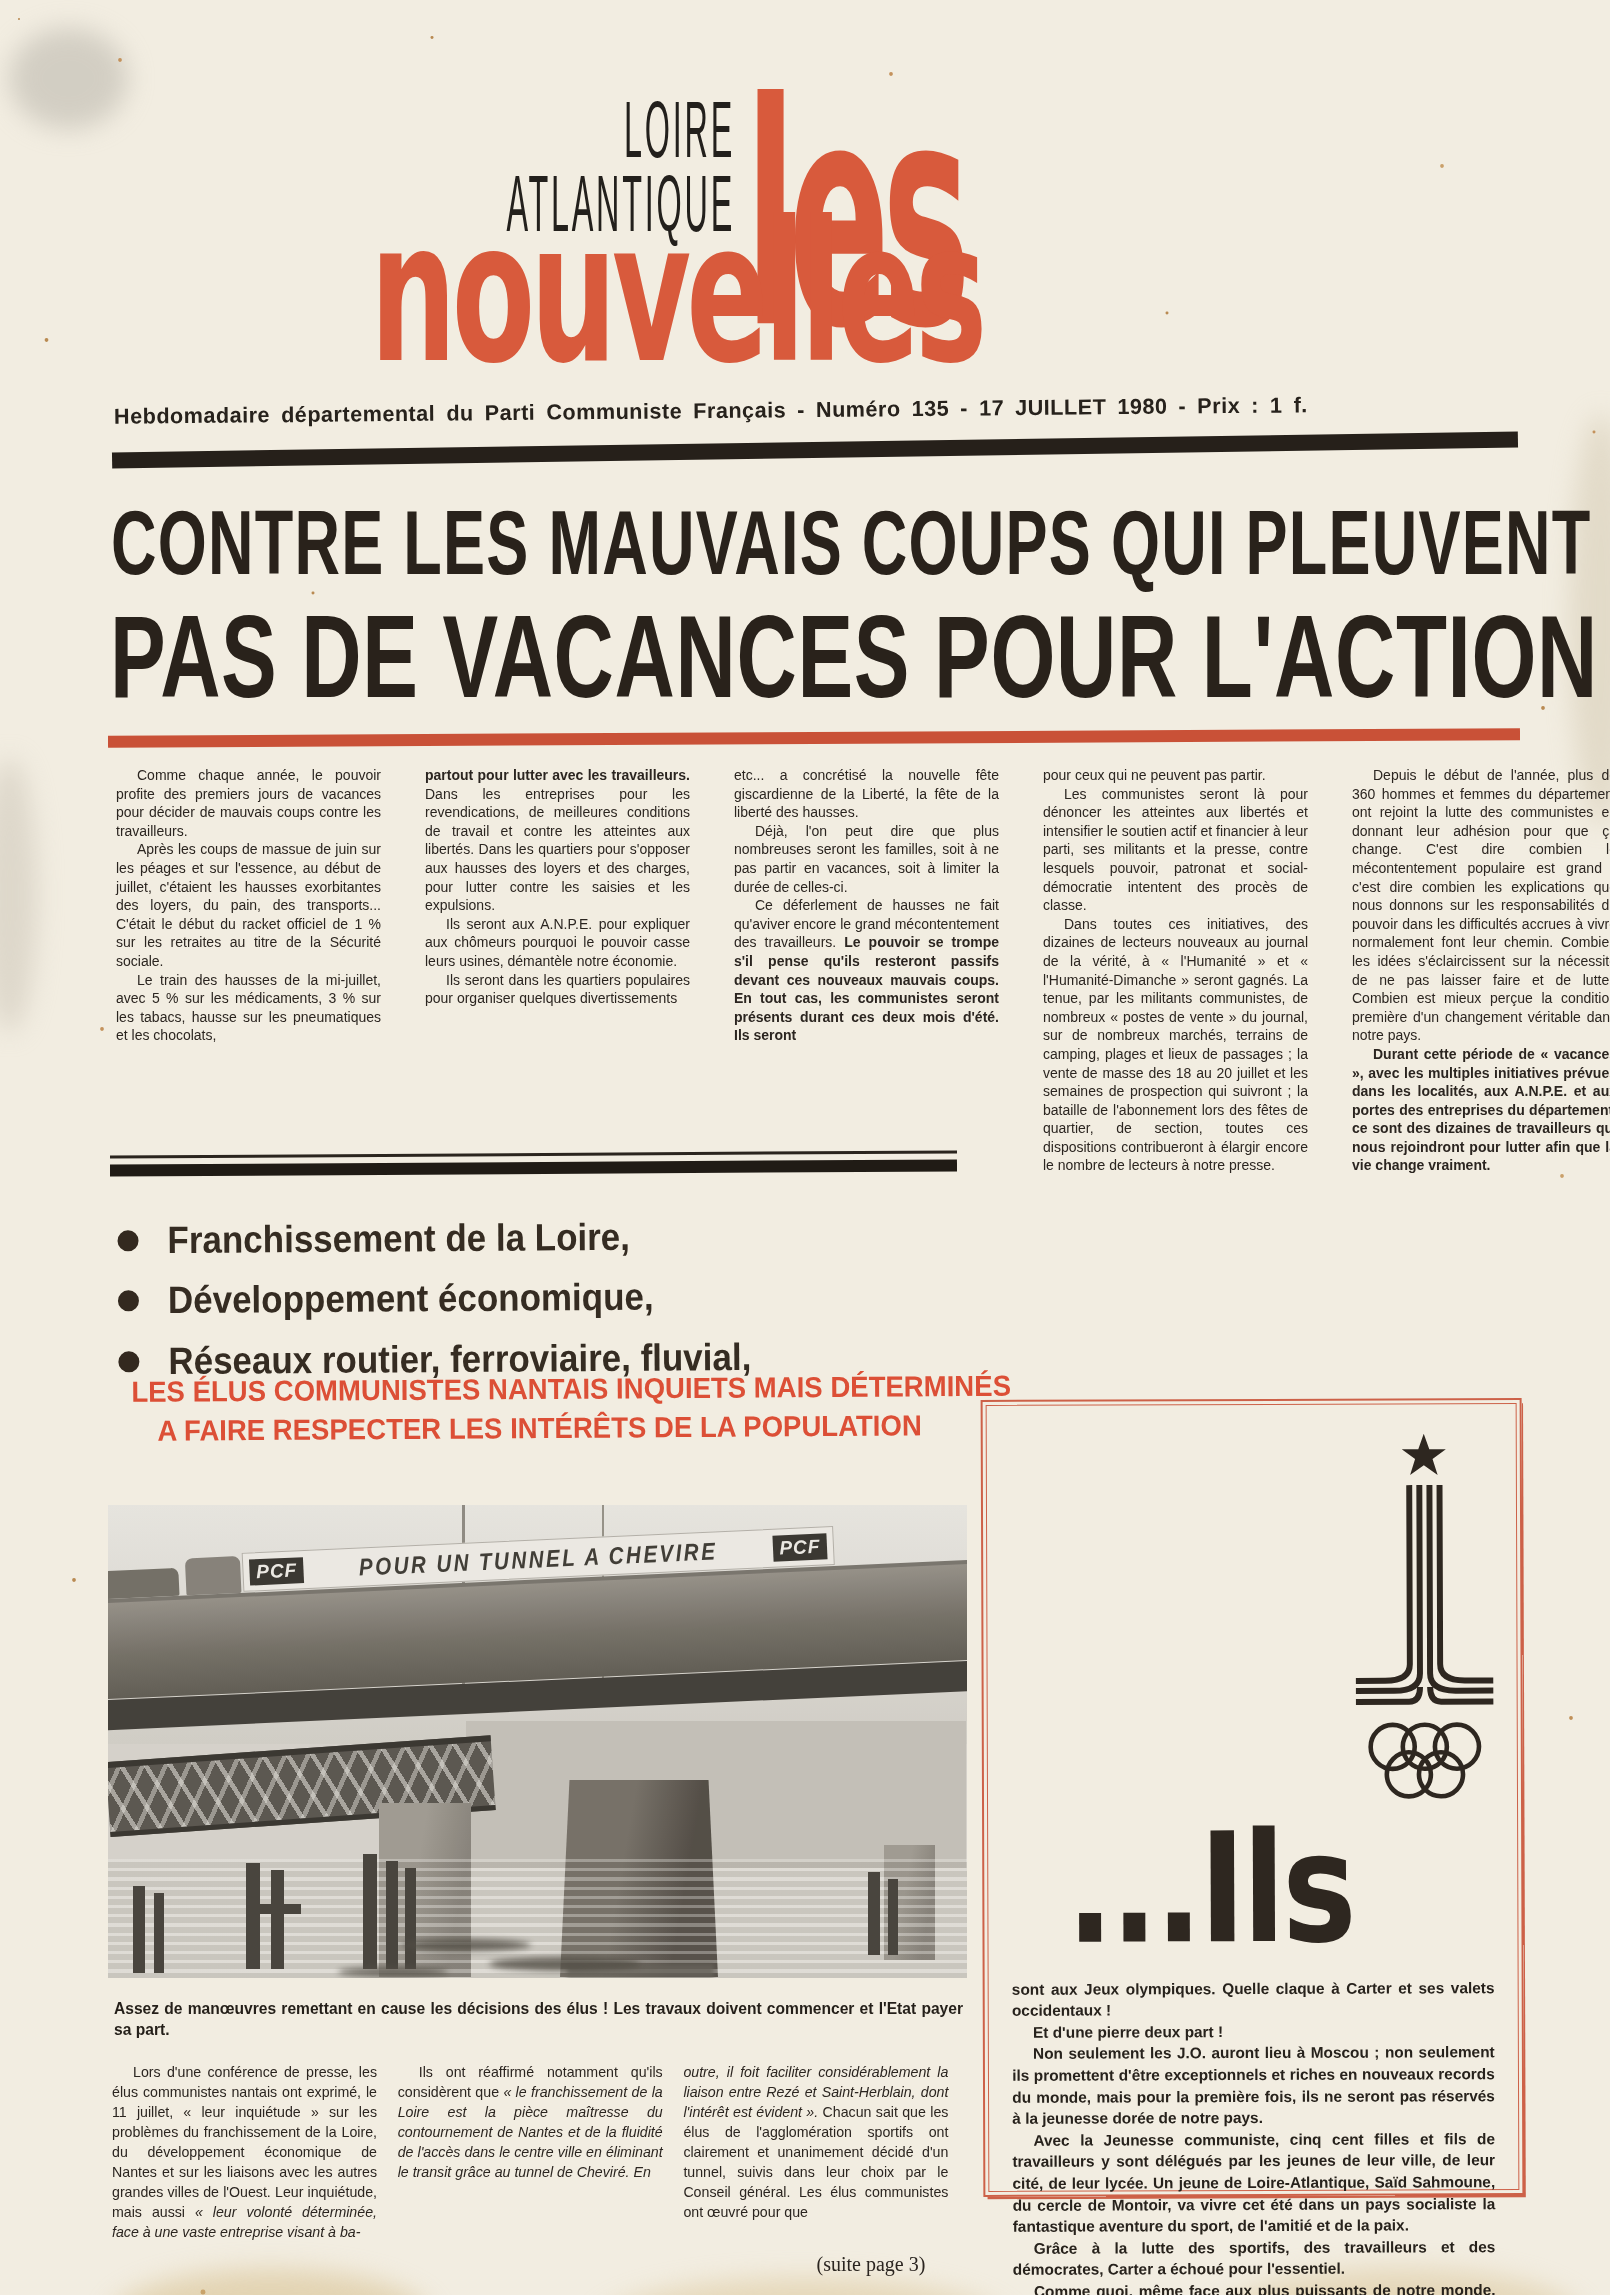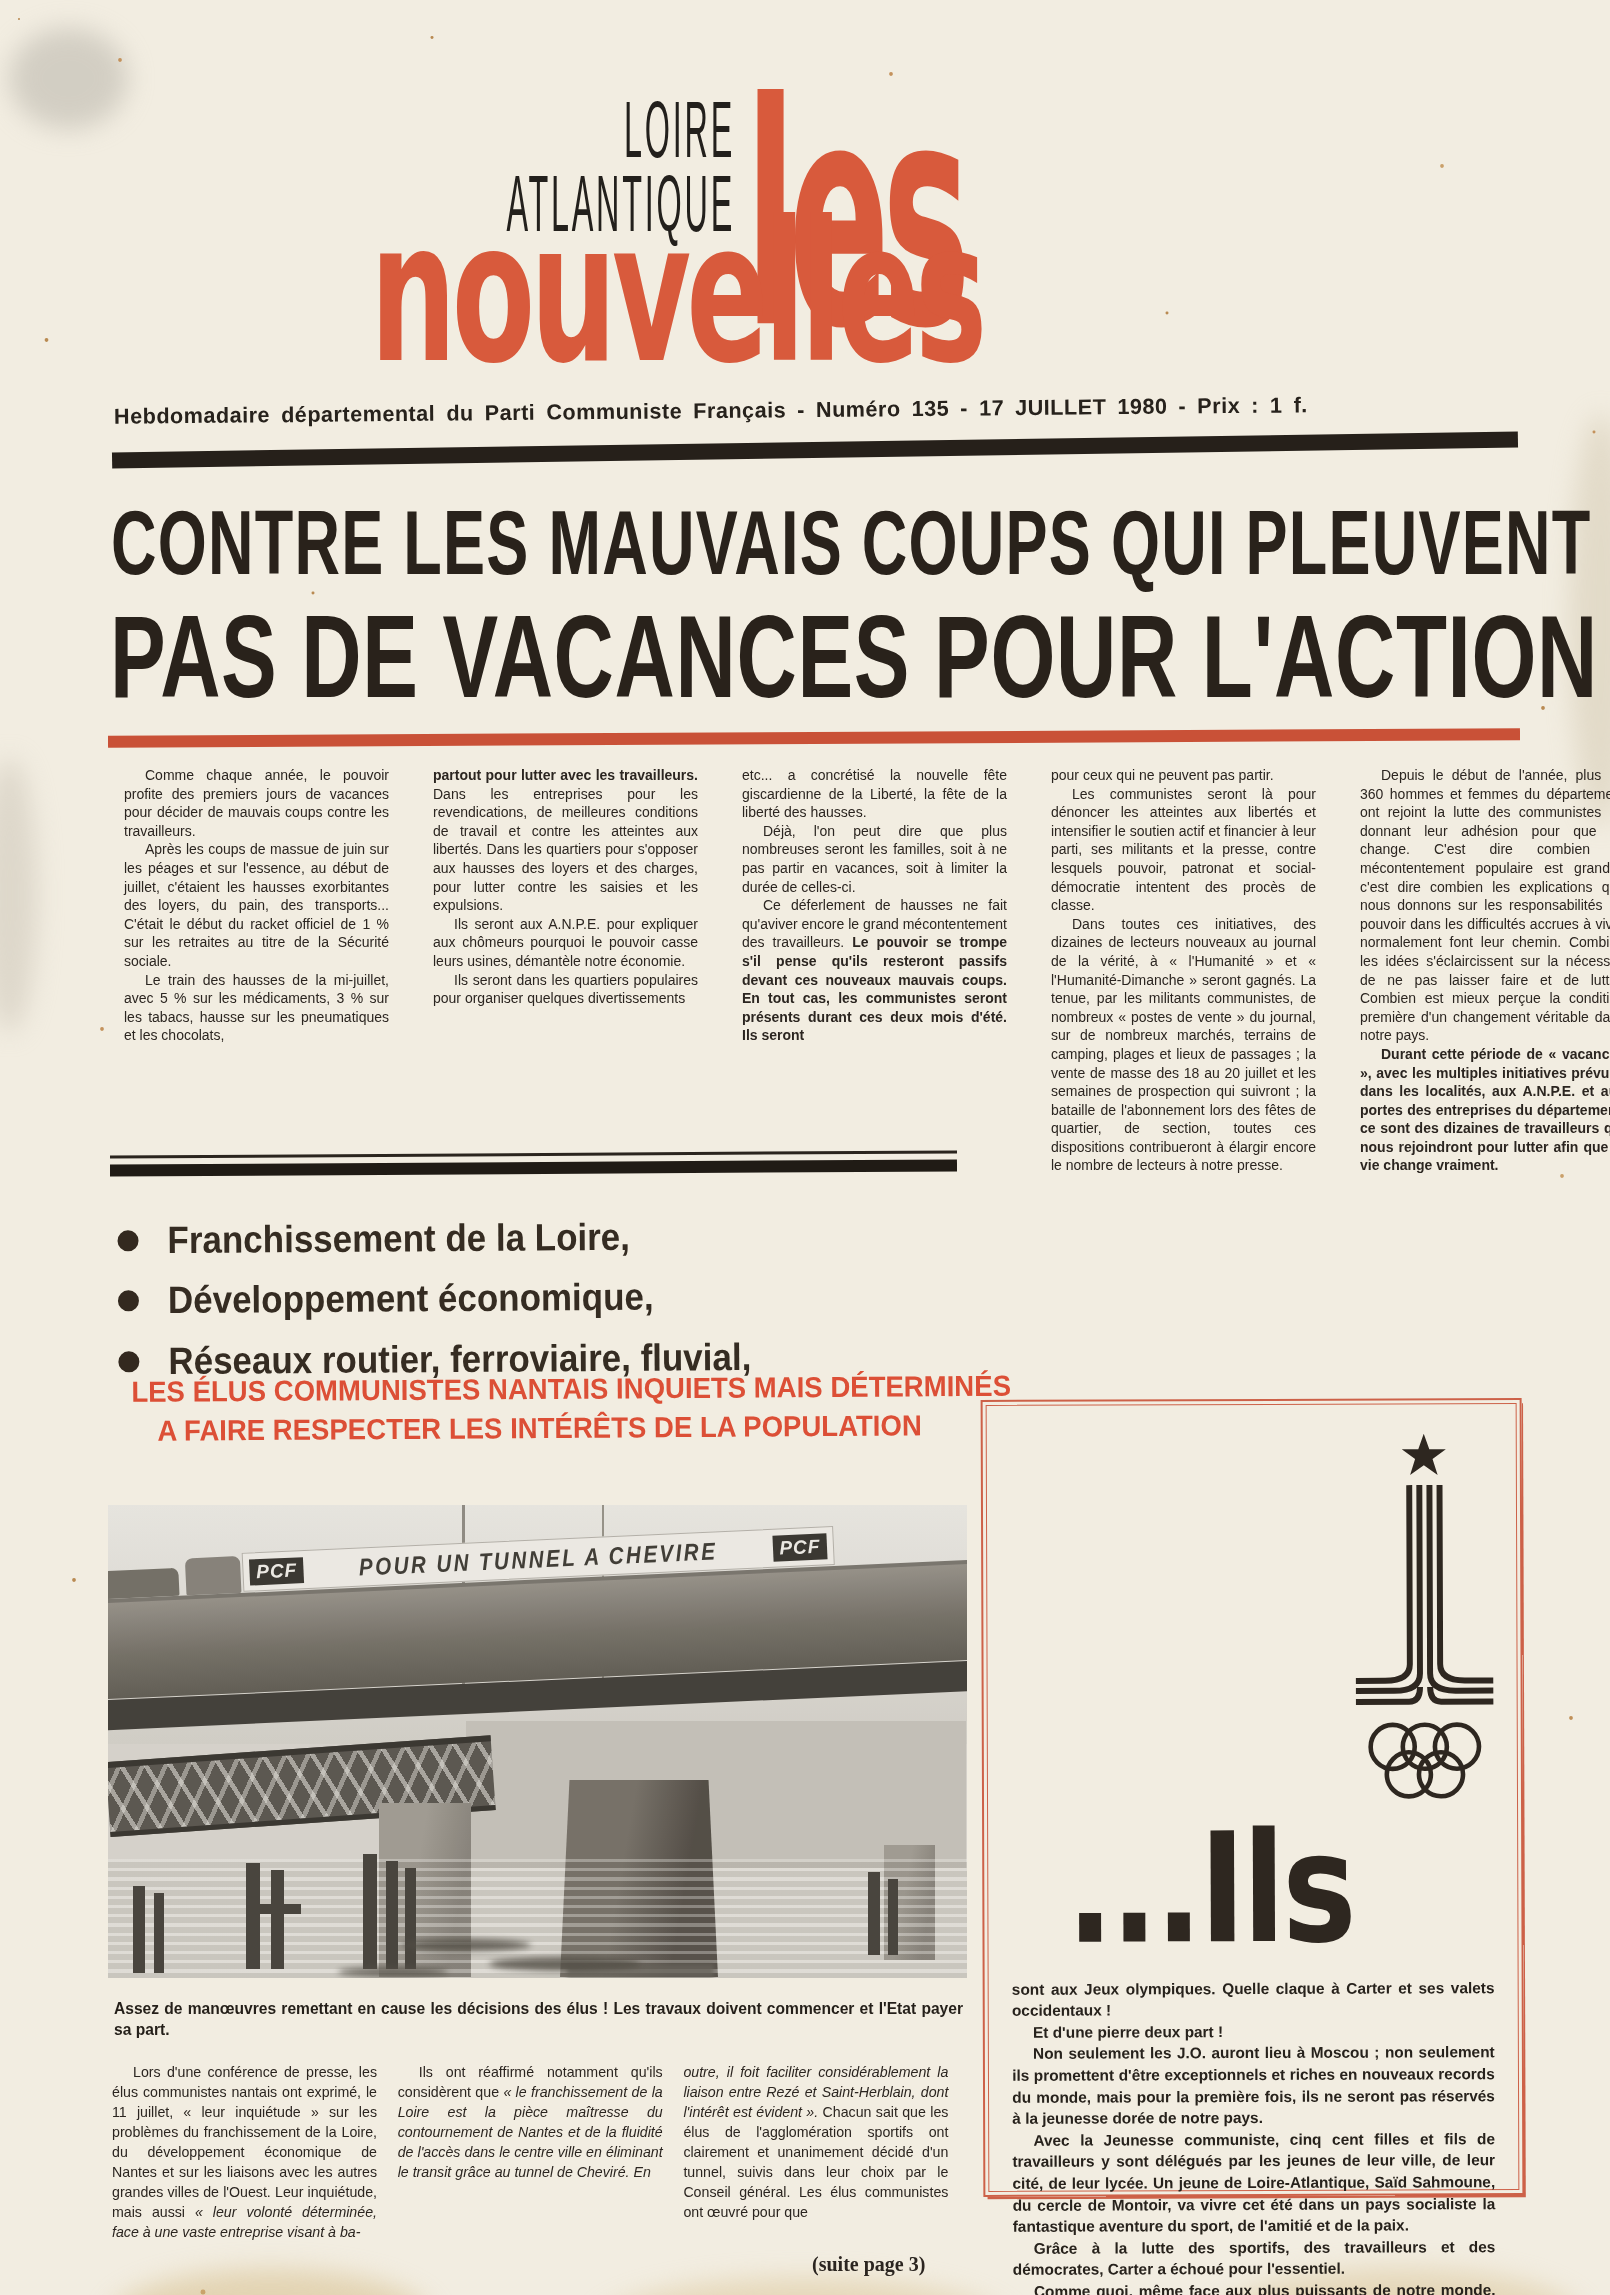--- a/index.html
+++ b/index.html
@@ -34,21 +34,21 @@
   .hl1{ font-size:90px; transform:scaleX(0.70) ; letter-spacing:1.8px;}
   .hl2{ font-size:116px; transform:scaleX(0.72); letter-spacing:0.9px;}
   
   .cols{ display:grid; grid-template-columns:repeat(5,265px); column-gap:20.7px; }
   .cols3{ display:grid; grid-template-columns:repeat(3,265px); column-gap:20.7px; }
   .col p{ margin:0; font-size:14px; line-height:18.6px; text-align:justify; text-indent:21px; color:#2b2520;}
   .bcol p{ font-size:14.2px; line-height:20px;}
   .col p.noindent{ text-indent:0;}
   .col span.b{ font-weight:700;}
   .col span.i{ font-style:italic;}
-  .col p.suite{ font-family:"Liberation Serif", serif; font-size:20px; text-align:right; padding-right:23px; margin-top:32px; text-indent:0; font-weight:700;}
+  .col p.suite{ font-family:"Liberation Serif", serif; font-size:20px; text-align:right; padding-right:23px; margin-top:32px; text-indent:0; font-weight:400;}
   
   .bullet-row{ display:flex; align-items:center; margin-bottom:17.4px;}
   .bullet-dot{ width:21px; height:21px; border-radius:50%; background:#33291f; margin-right:29px; flex:none;}
   .bullet-text{ font-size:38px; font-weight:700; color:#352c22; letter-spacing:0px; transform:scaleX(0.92); transform-origin:left center; white-space:nowrap;}
   .red-subhead{ width:859px; text-align:center; color:#dc4f36; font-weight:700;}
   .red-subhead .l{ font-size:29px; transform:scaleX(0.95); transform-origin:center; line-height:39px; white-space:nowrap;}
   
   .photo{ overflow:hidden; background:#d9d3c5; filter:saturate(0.55) contrast(0.98);}
   .deck-group{ position:absolute; left:-23px; top:37px; width:964px; transform:rotate(-2.6deg); transform-origin:left top;}
   .banner{ position:absolute; left:156px; top:18.4px; width:592px; height:39px; background:#efeadf;
@@ -107,21 +107,21 @@
   <div class="abs logo-word logo-les" style="left:745px; top:94px;">les</div>
   <div class="abs logo-word logo-nouvelles" style="left:370px; top:215px;">nouvelles</div>
 
   <div class="abs subtitle" style="left:114px; top:398px;">Hebdomadaire départemental du Parti Communiste Français - Numéro 135 - 17 JUILLET  1980 - Prix : 1 f.</div>
   <div class="abs rule-dark" style="left:112px; top:442px; width:1406px; height:15.6px;"></div>
 
   <div class="abs headline-line hl1" style="left:111px; top:492px;">CONTRE LES MAUVAIS COUPS QUI PLEUVENT</div>
   <div class="abs headline-line hl2" style="left:110px; top:590px;">PAS DE VACANCES POUR L'ACTION</div>
   <div class="abs rule-red" style="left:108px; top:732px; width:1412px; height:12px;"></div>
 
-  <div class="abs cols" style="left:124px; top:766px; width:1409px;gap:44px;">
+  <div class="abs cols" style="left:116px; top:766px; width:1409px;gap:44px;">
     <div class="col">
         <p><span>Comme chaque année, le pouvoir profite des premiers jours de vacances pour décider de mauvais coups contre les travailleurs.</span></p>
         <p><span>Après les coups de massue de juin sur les péages et sur l'essence, au début de juillet, c'étaient les hausses exorbitantes des loyers, du pain, des transports... C'était le début du racket officiel de 1 % sur les retraites au titre de la Sécurité sociale.</span></p>
         <p><span>Le train des hausses de la mi-juillet, avec 5 % sur les médicaments, 3 % sur les tabacs, hausse sur les pneumatiques et les chocolats,</span></p>
       </div>
     <div class="col">
         <p class="noindent"><span class="b">partout pour lutter avec les travailleurs.</span><span> Dans les entreprises pour les revendications, de meilleures conditions de travail et contre les atteintes aux libertés. Dans les quartiers pour s'opposer aux hausses des loyers et des charges, pour lutter contre les saisies et les expulsions.</span></p>
         <p><span>Ils seront aux A.N.P.E. pour expliquer aux chômeurs pourquoi le pouvoir casse leurs usines, démantèle notre économie.</span></p>
         <p><span>Ils seront dans les quartiers populaires pour organiser quelques divertissements</span></p>
       </div>

